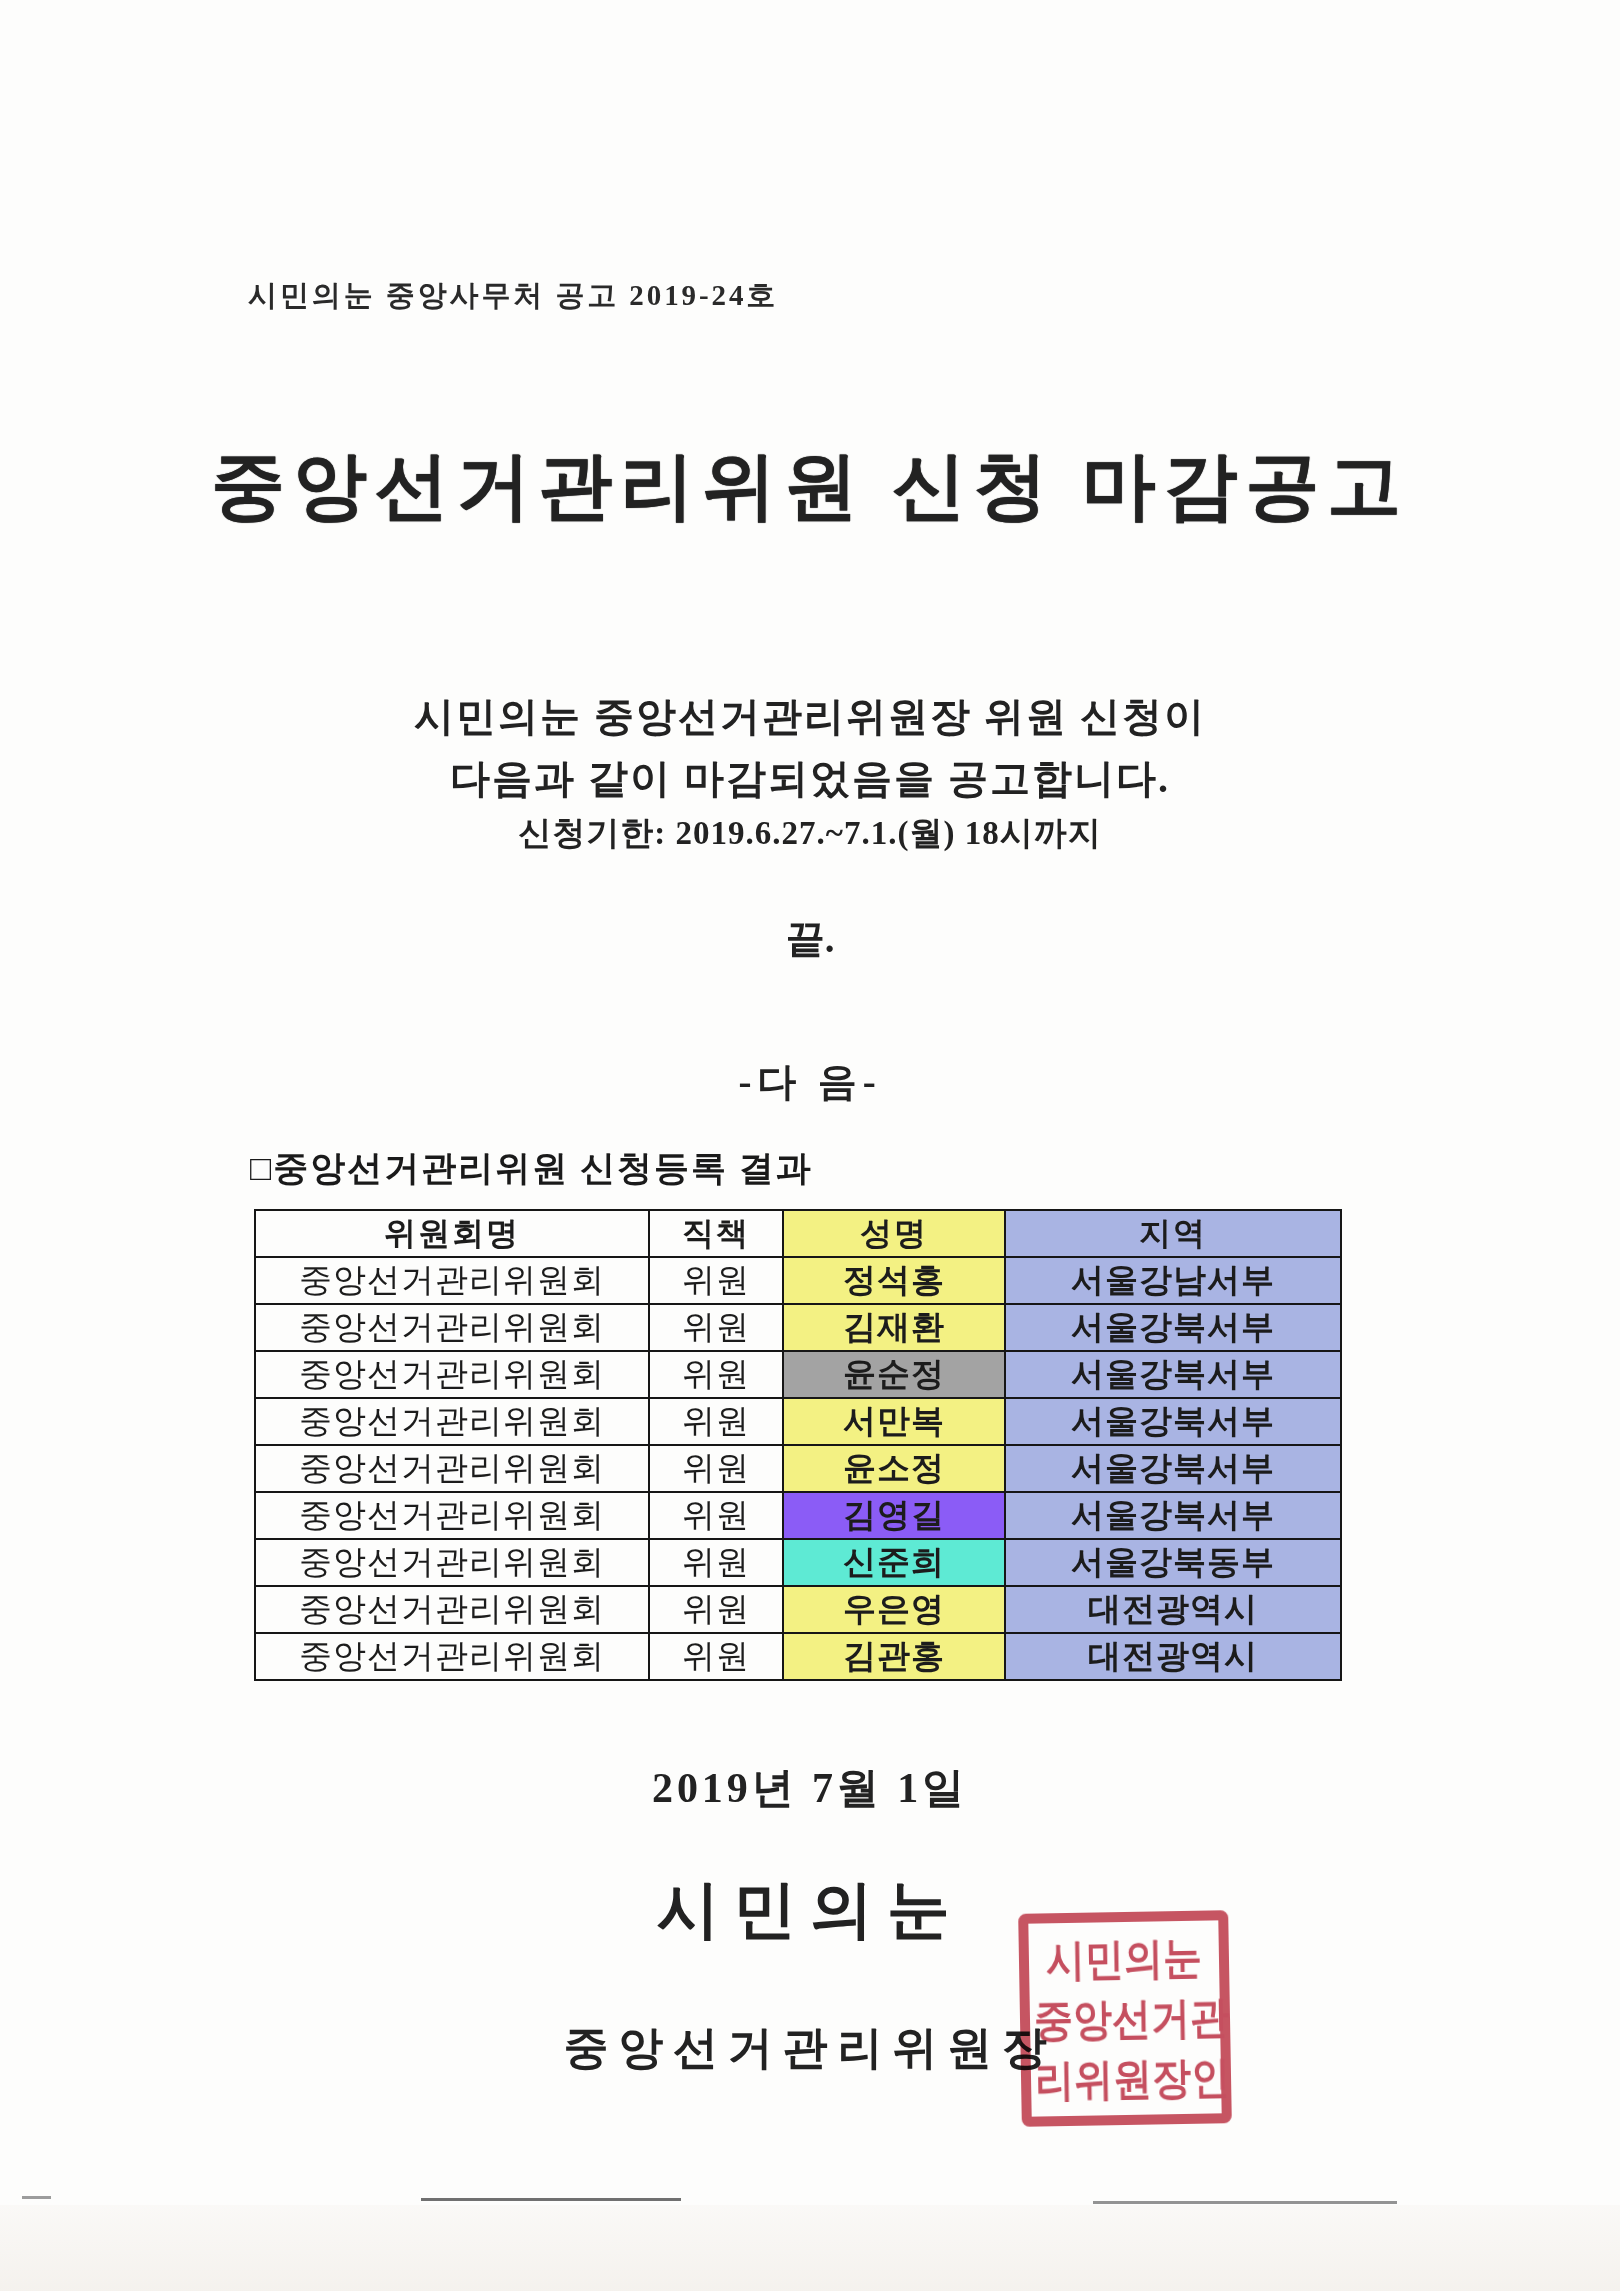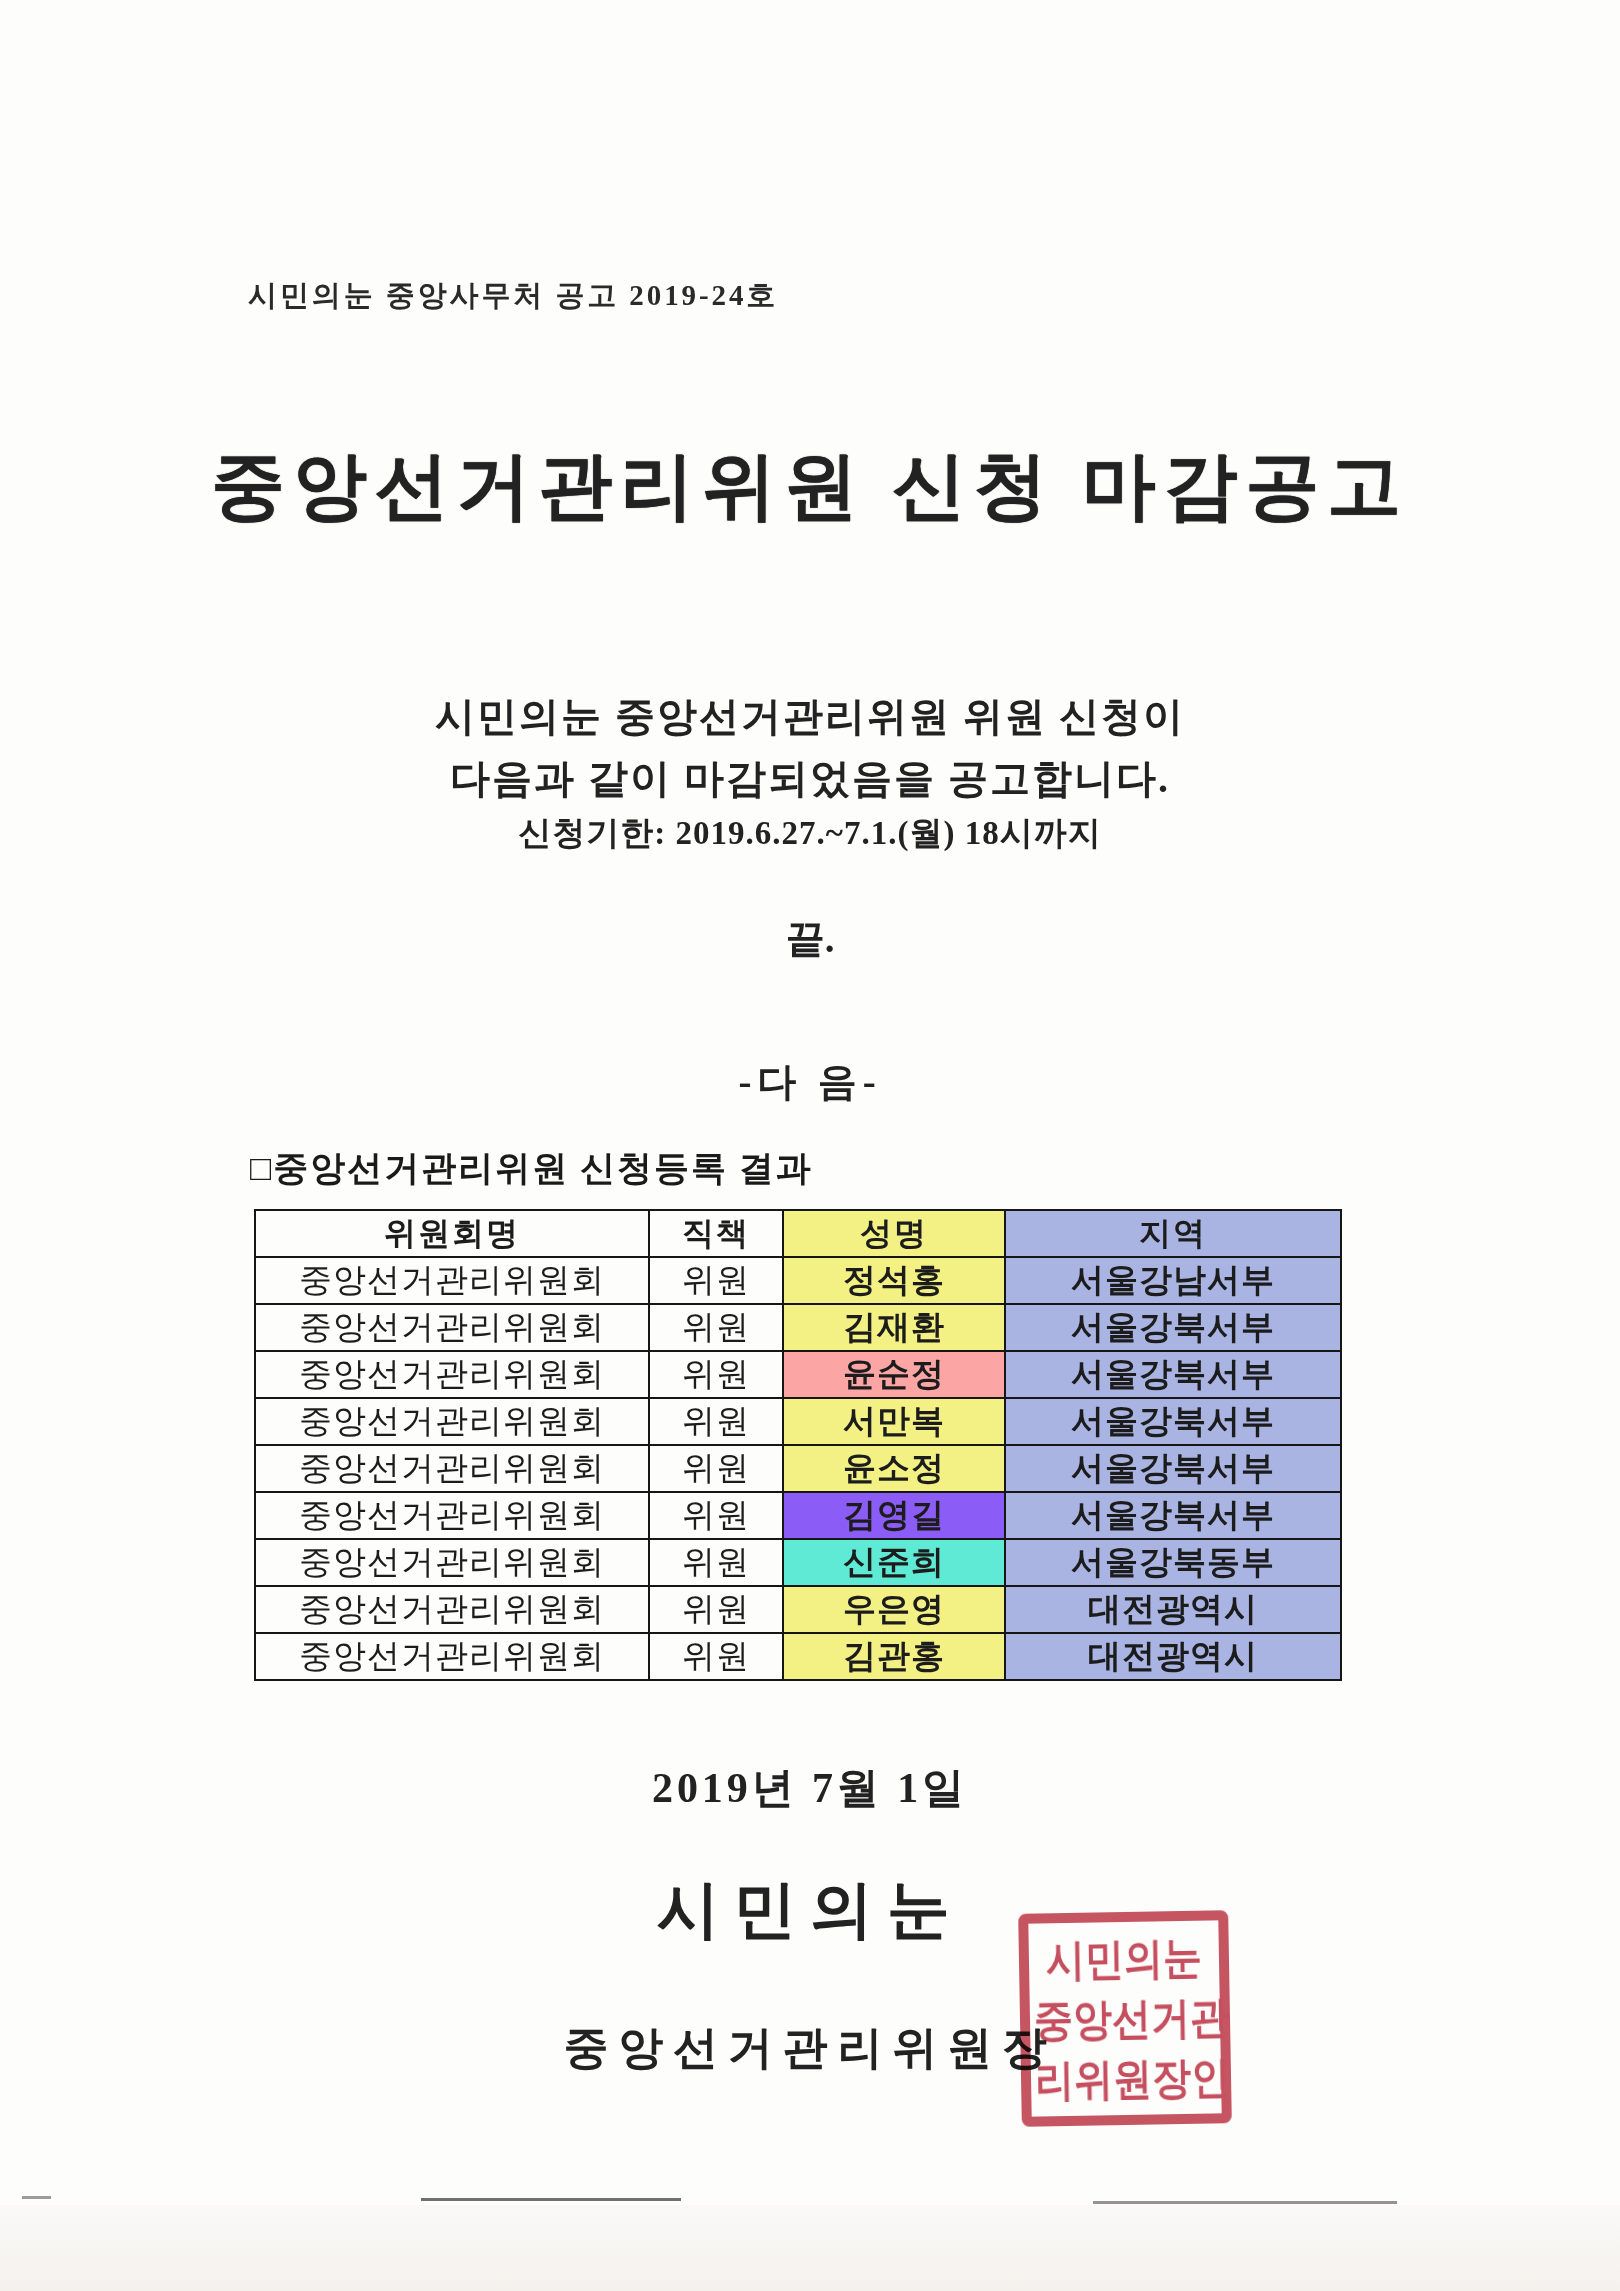--- a/index.html
+++ b/index.html
@@ -87,21 +87,21 @@
 </style>
 </head>
 <body>
 
 <div class="page">
 
   <div class="abs notice-number">시민의눈 중앙사무처 공고 2019-24호</div>
 
   <div class="abs centered doc-title">중앙선거관리위원 신청 마감공고</div>
 
-  <div class="abs centered body-line1">시민의눈 중앙선거관리위원 위원 신청이</div>
+  <div class="abs centered body-line1">시민의눈 중앙선거관리위원장 위원 신청이</div>
   <div class="abs centered body-line2">다음과 같이 마감되었음을 공고합니다.</div>
   <div class="abs centered deadline">신청기한: 2019.6.27.~7.1.(월) 18시까지</div>
   <div class="abs centered end-mark">끝.</div>
   <div class="abs centered next-divider">-다 음-</div>
 
   <div class="abs table-caption">□중앙선거관리위원 신청등록 결과</div>
 
   <table class="reg-table">
     <thead>
       <tr>
@@ -120,21 +120,21 @@
         </tr>
         <tr>
           <td class="cell-committee">중앙선거관리위원회</td>
           <td class="cell-position">위원</td>
           <td class="cell-name" style="background: rgb(243, 241, 131);">김재환</td>
           <td class="cell-region" style="background: rgb(169, 180, 227);">서울강북서부</td>
         </tr>
         <tr>
           <td class="cell-committee">중앙선거관리위원회</td>
           <td class="cell-position">위원</td>
-          <td class="cell-name" style="background: #fca5a5;">윤순정</td>
+          <td class="cell-name" style="background: #a3a3a3;">윤순정</td>
           <td class="cell-region" style="background: rgb(169, 180, 227);">서울강북서부</td>
         </tr>
         <tr>
           <td class="cell-committee">중앙선거관리위원회</td>
           <td class="cell-position">위원</td>
           <td class="cell-name" style="background: rgb(243, 241, 131);">서만복</td>
           <td class="cell-region" style="background: rgb(169, 180, 227);">서울강북서부</td>
         </tr>
         <tr>
           <td class="cell-committee">중앙선거관리위원회</td>

